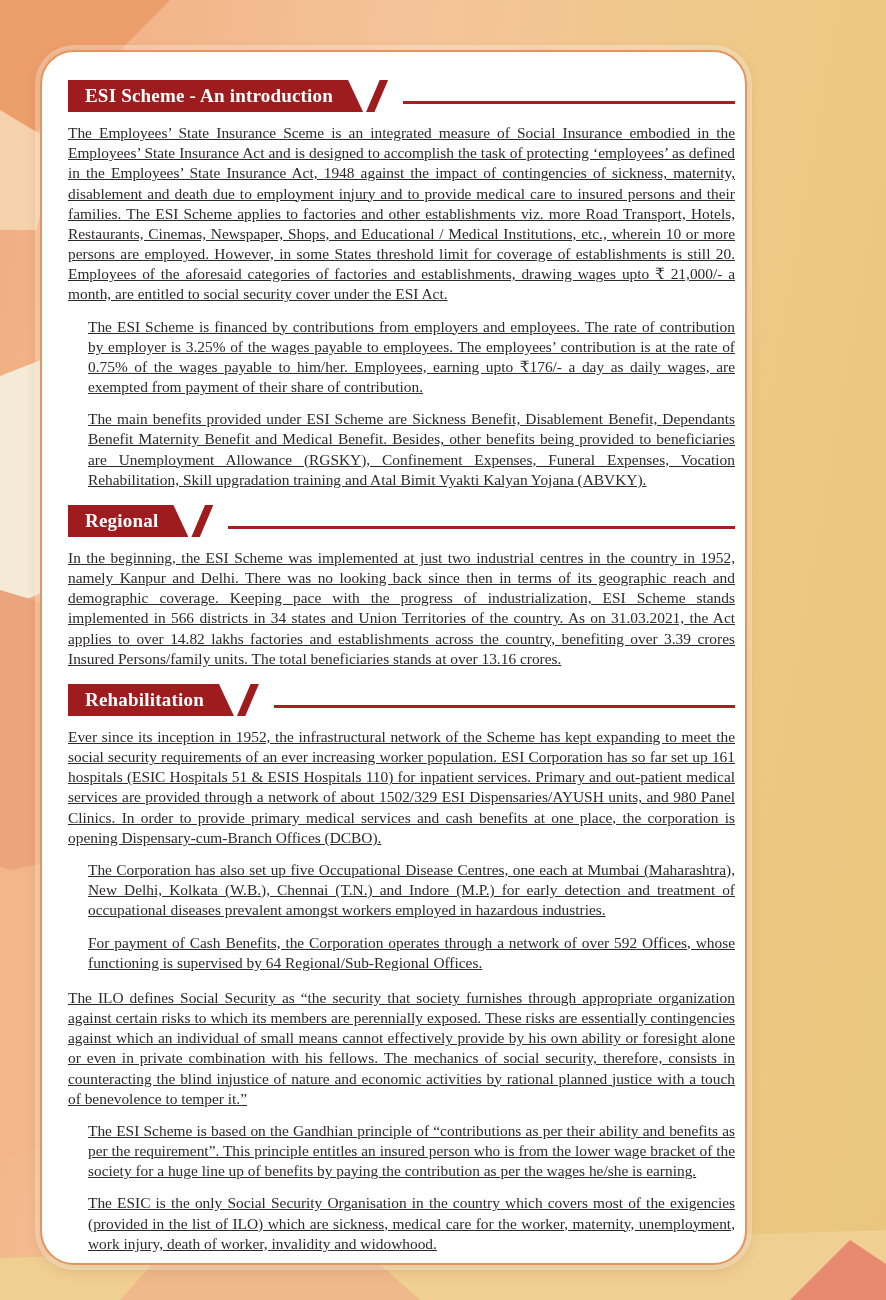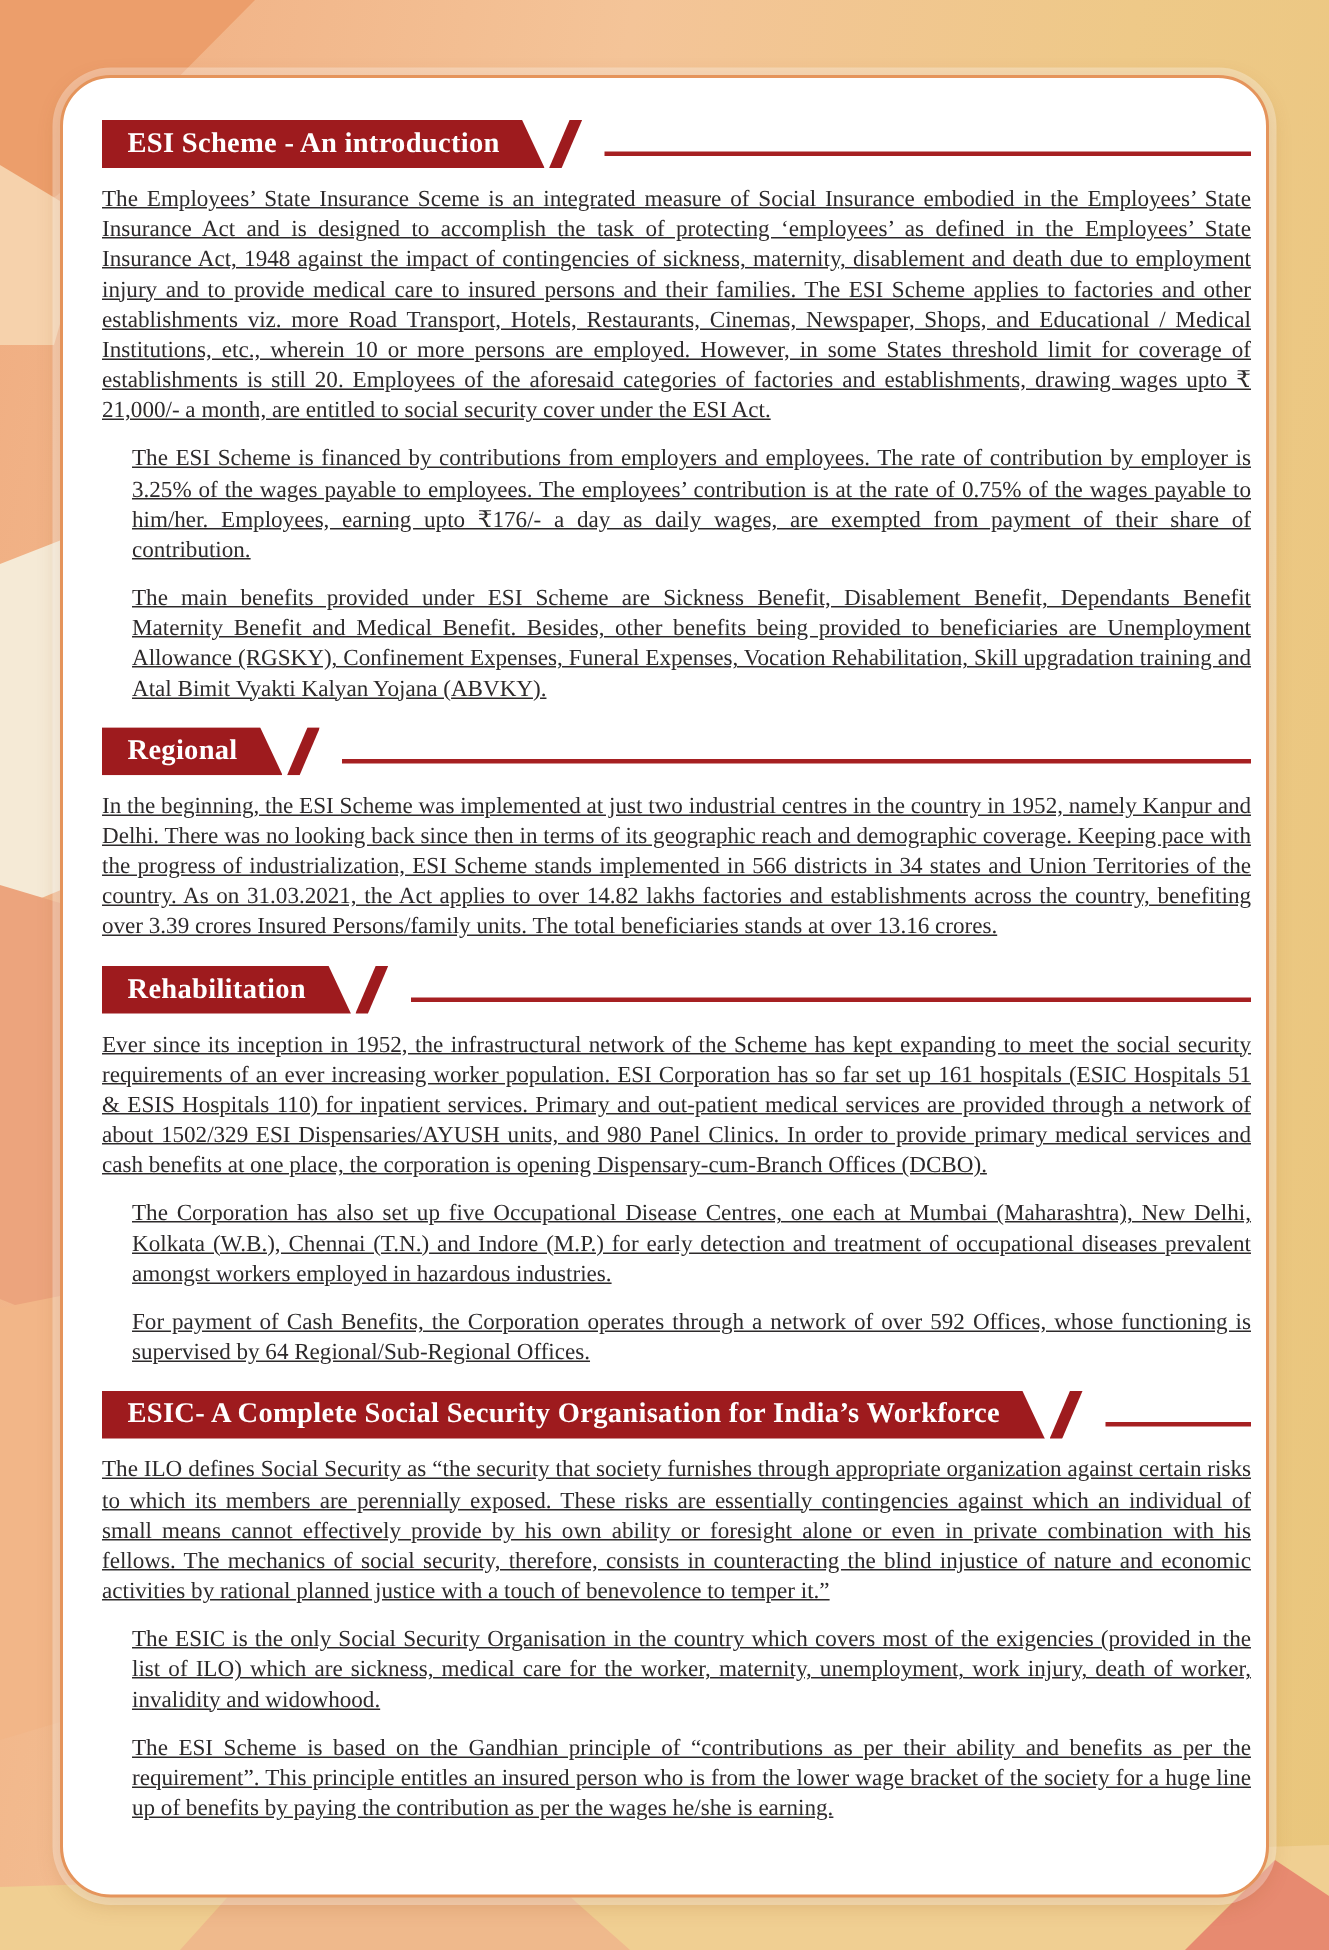--- a/index.html
+++ b/index.html
@@ -27,21 +27,21 @@
   .shape-b-light   { left:0; bottom:0; width:886px; height:70px; background:#f0cf92;
                      clip-path: polygon(0 40%, 100% 0, 100% 100%, 0 100%); }
   .shape-br-red    { right:0; bottom:0; width:120px; height:60px; background:#e78a70;
                      clip-path: polygon(70% 0, 100% 40%, 100% 100%, 20% 100%); }
   .shape-bl-peach  { left:120px; bottom:0; width:300px; height:50px; background:#efb98c;
                      clip-path: polygon(0 100%, 15% 0, 85% 20%, 100% 100%); }
 
   .card {
     position: absolute;
     left: 40px; top: 50px;
-    width: 806px; height: 1215px;
+    width: 707px; height: 1215px;
     box-sizing: border-box;
     background: #ffffff;
     border: 2px solid #e5945b;
     border-radius: 34px;
     box-shadow: 0 0 0 5px rgba(255,255,255,0.30), 0 4px 14px rgba(150,80,20,0.25);
     padding: 26px 10px 28px 26px;
     overflow: hidden;
   }
 
   section { margin-top: 15px; }
@@ -132,26 +132,19 @@
         </div>
         <div class="stripe"></div>
         <div class="rule"></div>
       </div>
       <p class="body-par">Ever since its inception in 1952, the infrastructural network of the Scheme has kept expanding to meet the social security requirements of an ever increasing worker population. ESI Corporation has so far set up 161 hospitals (ESIC Hospitals 51 &amp; ESIS Hospitals 110) for inpatient services. Primary and out-patient medical services are provided through a network of about 1502/329 ESI Dispensaries/AYUSH units, and 980 Panel Clinics. In order to provide primary medical services and cash benefits at one place, the corporation is opening Dispensary-cum-Branch Offices (DCBO).</p>
       <p class="body-par">The Corporation has also set up five Occupational Disease Centres, one each at Mumbai (Maharashtra), New Delhi, Kolkata (W.B.), Chennai (T.N.) and Indore (M.P.) for early detection and treatment of occupational diseases prevalent amongst  workers employed in hazardous industries.</p>
       <p class="body-par">For payment of Cash Benefits, the Corporation operates through a network of over 592 Offices, whose functioning is supervised by 64 Regional/Sub-Regional Offices.</p>
     </section>
 
     <section>
-      <div class="header-row">
-        <div class="ribbon">
-          <span>ESIC- A Complete Social Security Organisation for India’s Workforce</span>
-        </div>
-        <div class="stripe"></div>
-        <div class="rule"></div>
-      </div>
       <p class="body-par">The ILO defines Social Security as “the security that society furnishes through appropriate organization against certain risks to which its members are perennially exposed. These risks are essentially contingencies against which an individual of small means cannot effectively provide by his own ability or foresight alone or even in private combination with his fellows. The mechanics of social security, therefore, consists in counteracting the blind injustice of nature and economic activities by rational planned justice with a touch of benevolence to temper it.”</p>
+      <p class="body-par">The ESI Scheme is based on the Gandhian principle of “contributions as per their ability and benefits as per the requirement”.  This principle entitles an insured person who is from the lower wage bracket of the society for a huge line up of benefits by paying the contribution as per the wages he/she is earning.</p>
       <p class="body-par">The ESIC is the only Social Security Organisation in the country which covers most of the exigencies (provided in the list of ILO) which are sickness, medical care for the worker, maternity, unemployment, work injury, death of worker, invalidity and widowhood.</p>
-      <p class="body-par">The ESI Scheme is based on the Gandhian principle of “contributions as per their ability and benefits as per the requirement”.  This principle entitles an insured person who is from the lower wage bracket of the society for a huge line up of benefits by paying the contribution as per the wages he/she is earning.</p>
     </section>
 
   </div>
 </div>
 
 </body></html>

